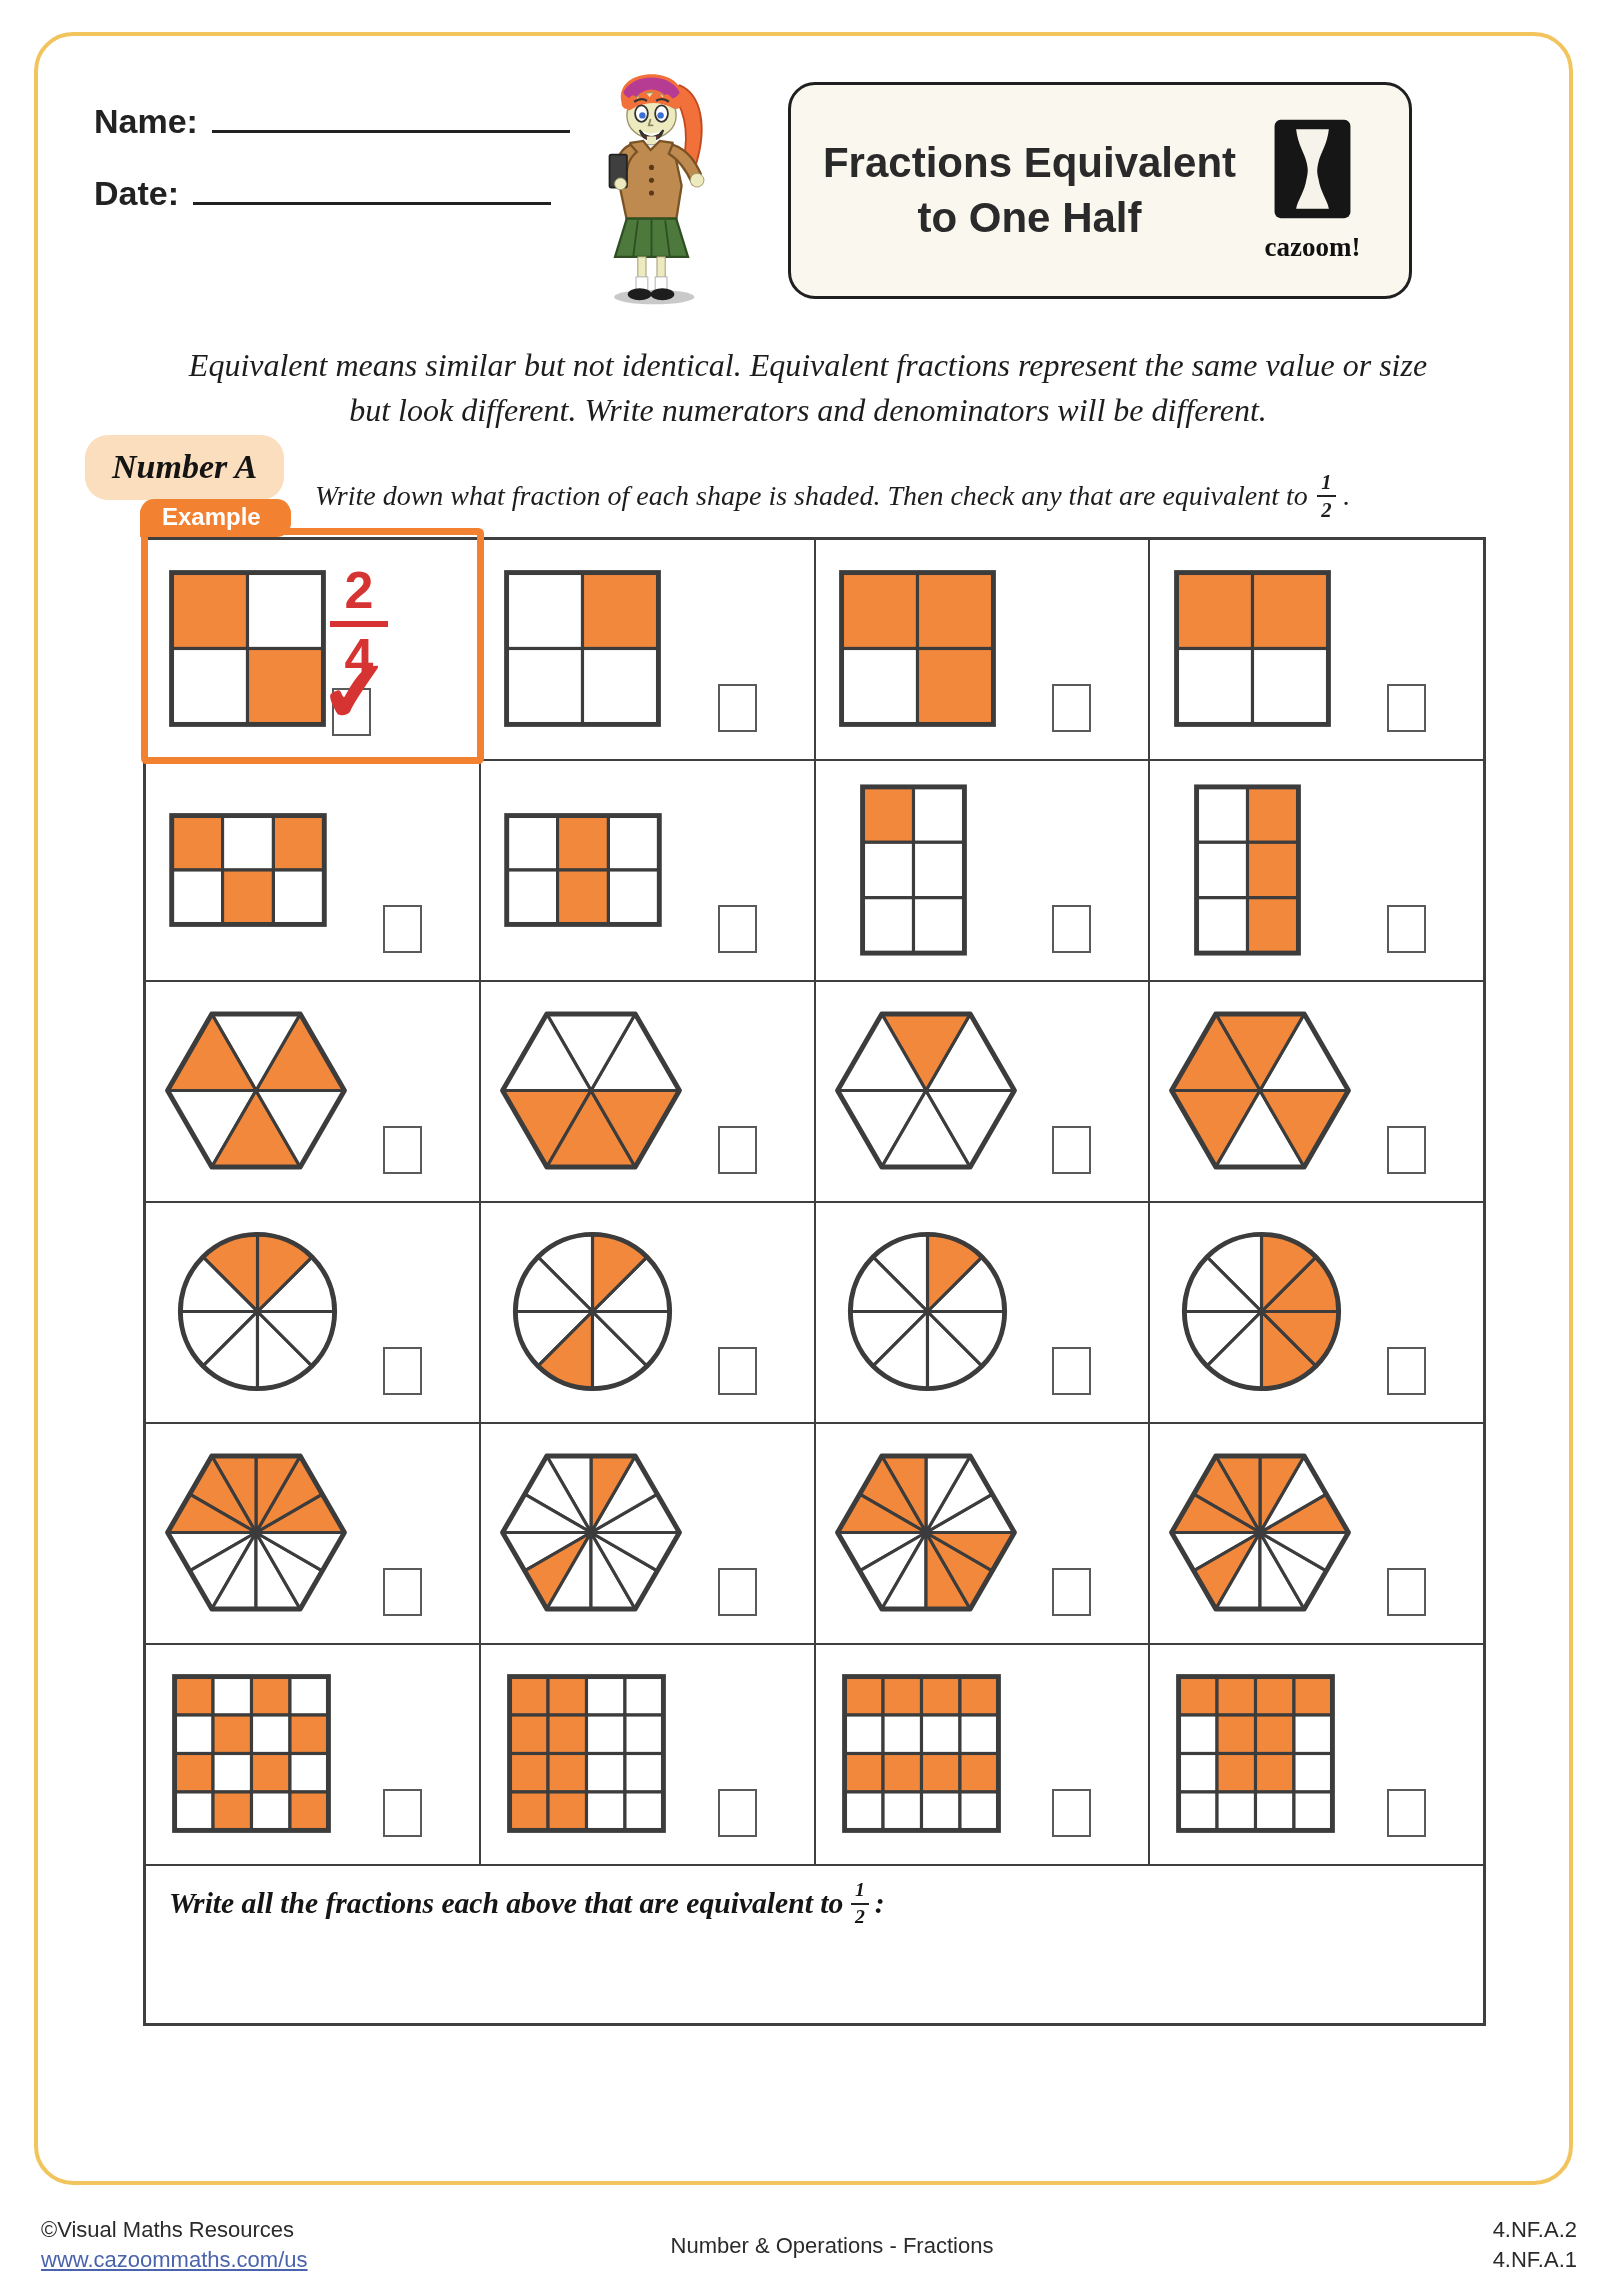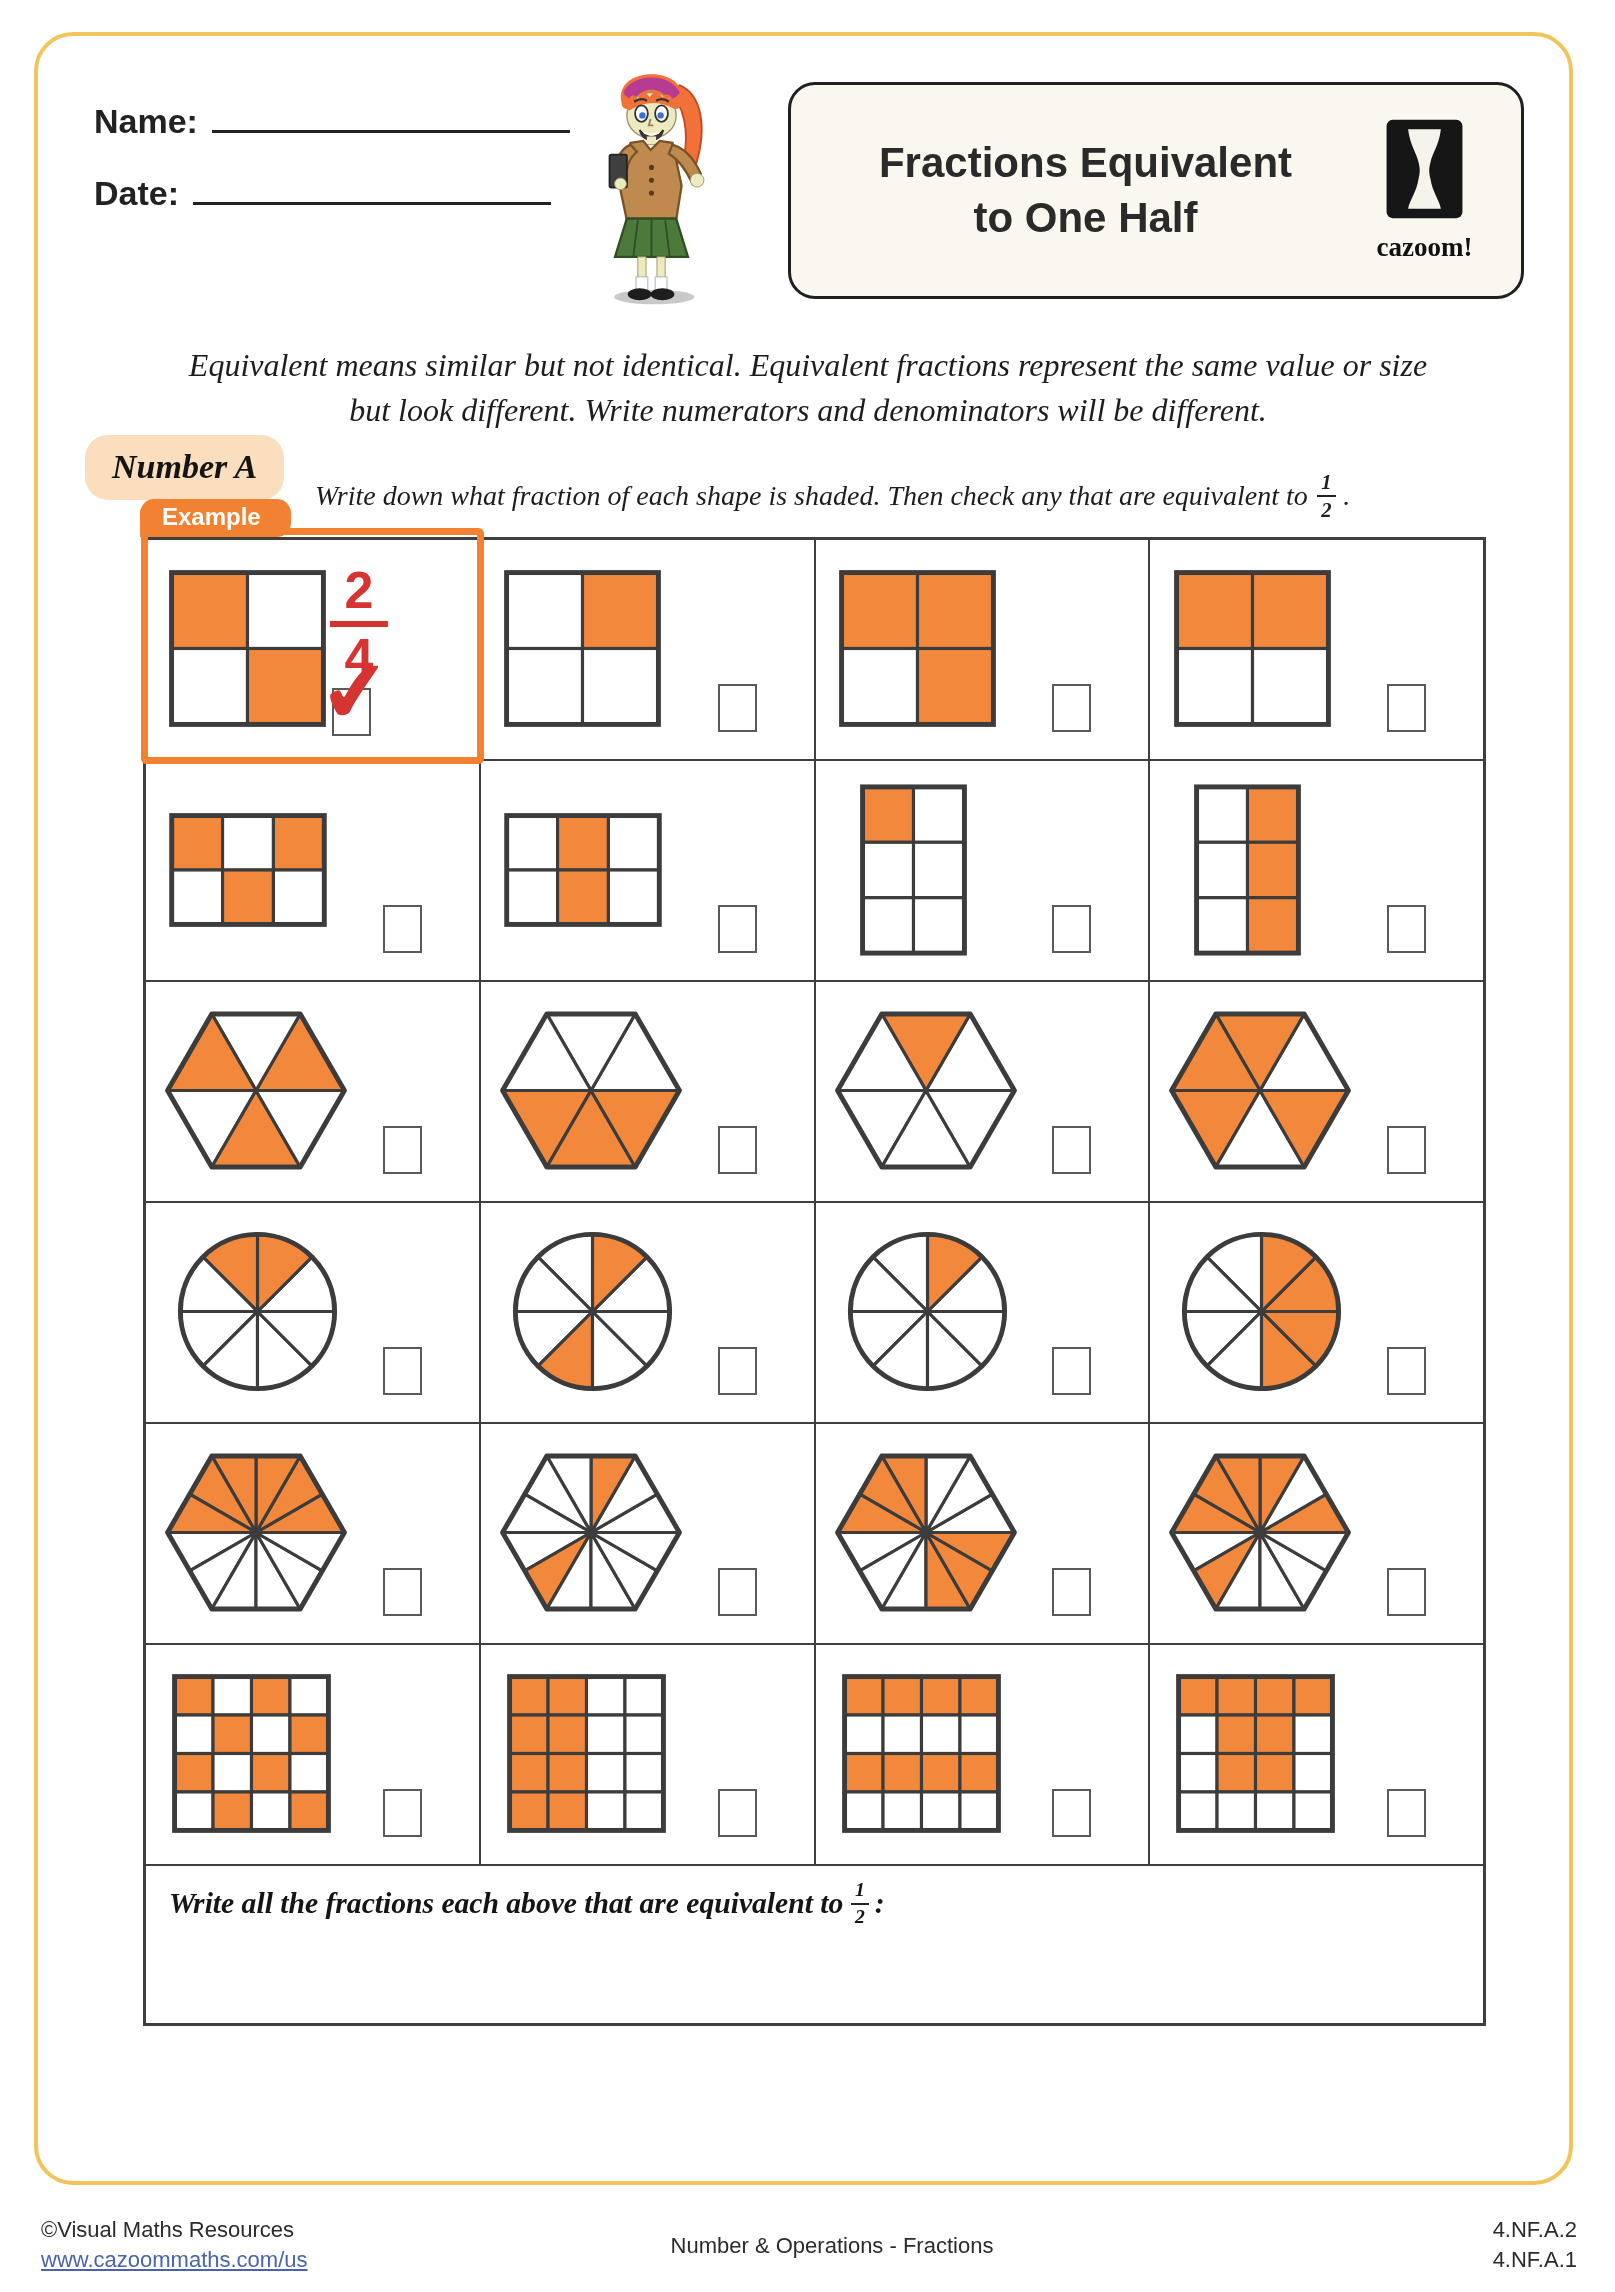--- a/index.html
+++ b/index.html
@@ -8,21 +8,21 @@
   .frame{position:absolute;left:34px;top:32px;width:1539px;height:2153px;
          border:4.5px solid #F2C45E;border-radius:39px;box-sizing:border-box;}
 
   
   .field-row{position:absolute;left:94px;font-weight:bold;font-size:34px;color:#222;}
   #name-row{top:100px}
   #date-row{top:172px}
   .write-line{display:inline-block;width:358px;height:30px;border-bottom:3.6px solid #222;margin-left:14.3px;}
   #char-illu{position:absolute;left:573px;top:47px;}
 
-  .title-box{position:absolute;left:788px;top:82px;width:736px;height:217px;background:#FAF7EE;
+  .title-box{position:absolute;left:788px;top:82px;width:624px;height:217px;background:#FAF7EE;
              border:3.6px solid #1f1f1f;border-radius:27px;box-sizing:border-box;
              display:flex;align-items:center;}
   .title-text{flex:1;text-align:center;font-weight:bold;font-size:42px;line-height:1.3;color:#2a2a2a;padding-left:27px;}
   .logo-col{width:143px;display:flex;flex-direction:column;align-items:center;margin-right:25px;}
   .logo-caption{font-family:"Liberation Serif",serif;font-weight:bold;font-size:27px;color:#111;margin-top:13px;}
 
   
   .intro{position:absolute;left:0;width:100%;text-align:center;
          font-family:"Liberation Serif",serif;font-style:italic;font-size:32px;color:#1d1d1d;}
   #intro1{top:347px} #intro2{top:392px}

